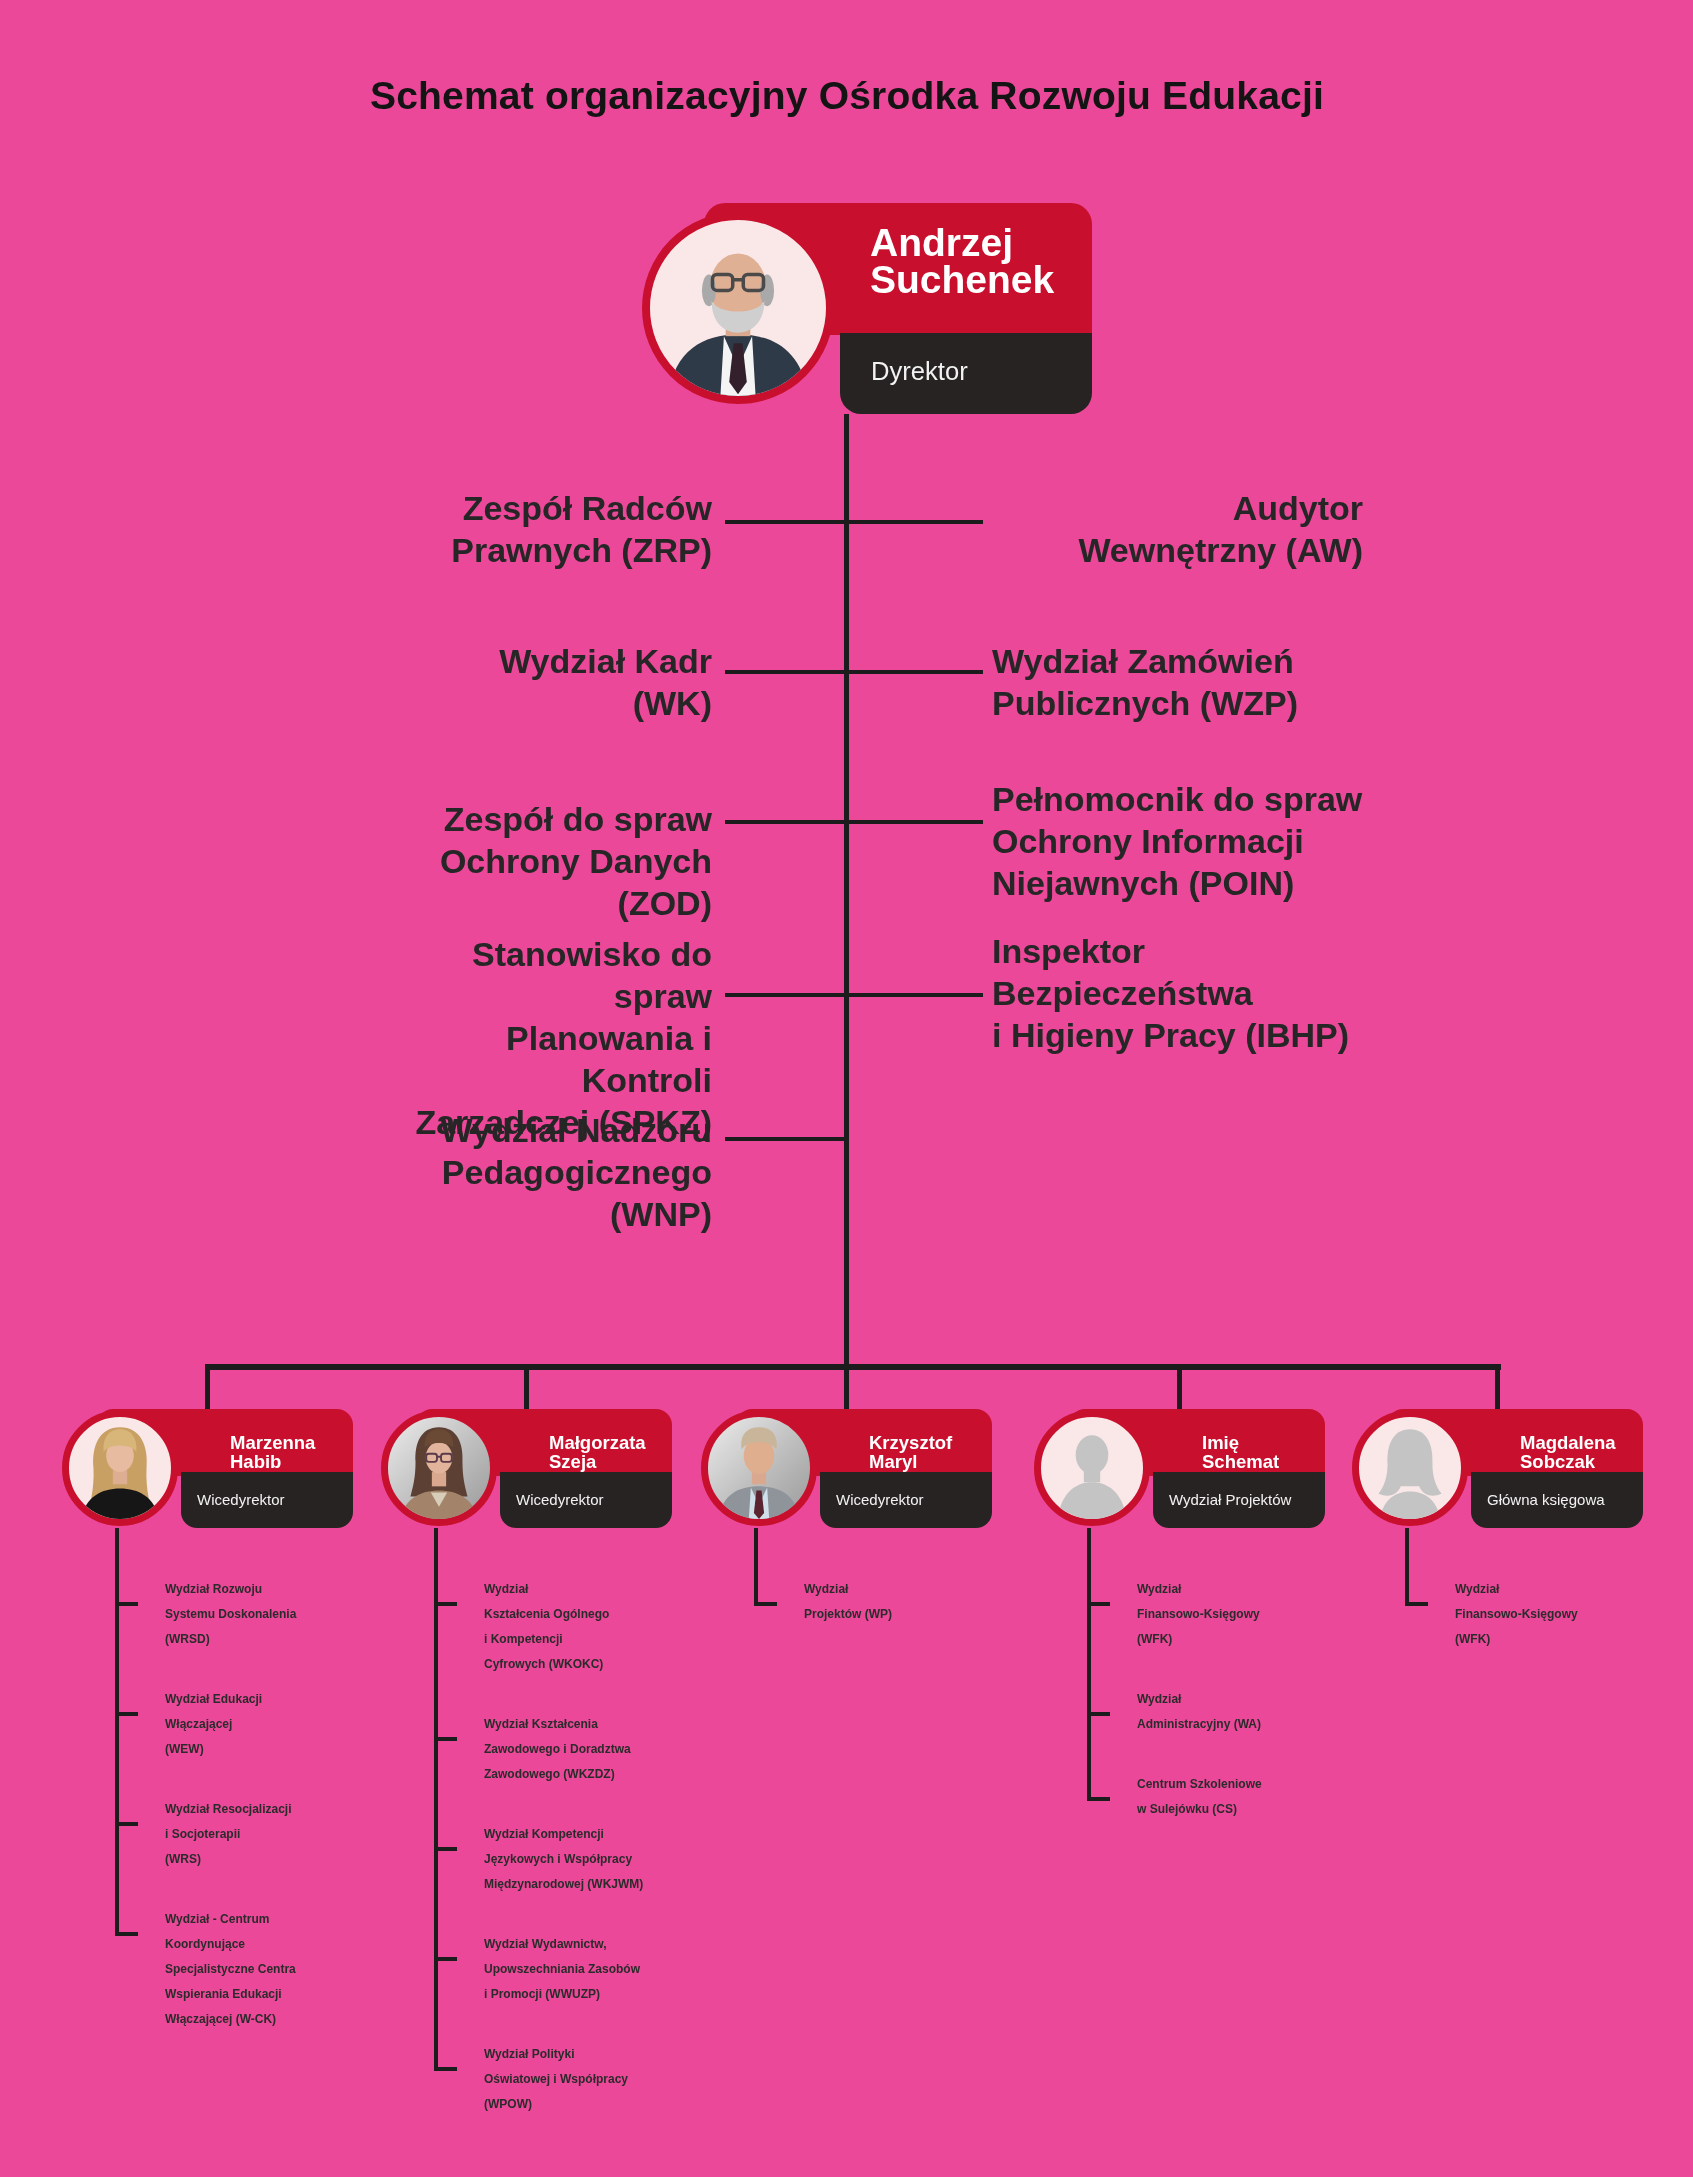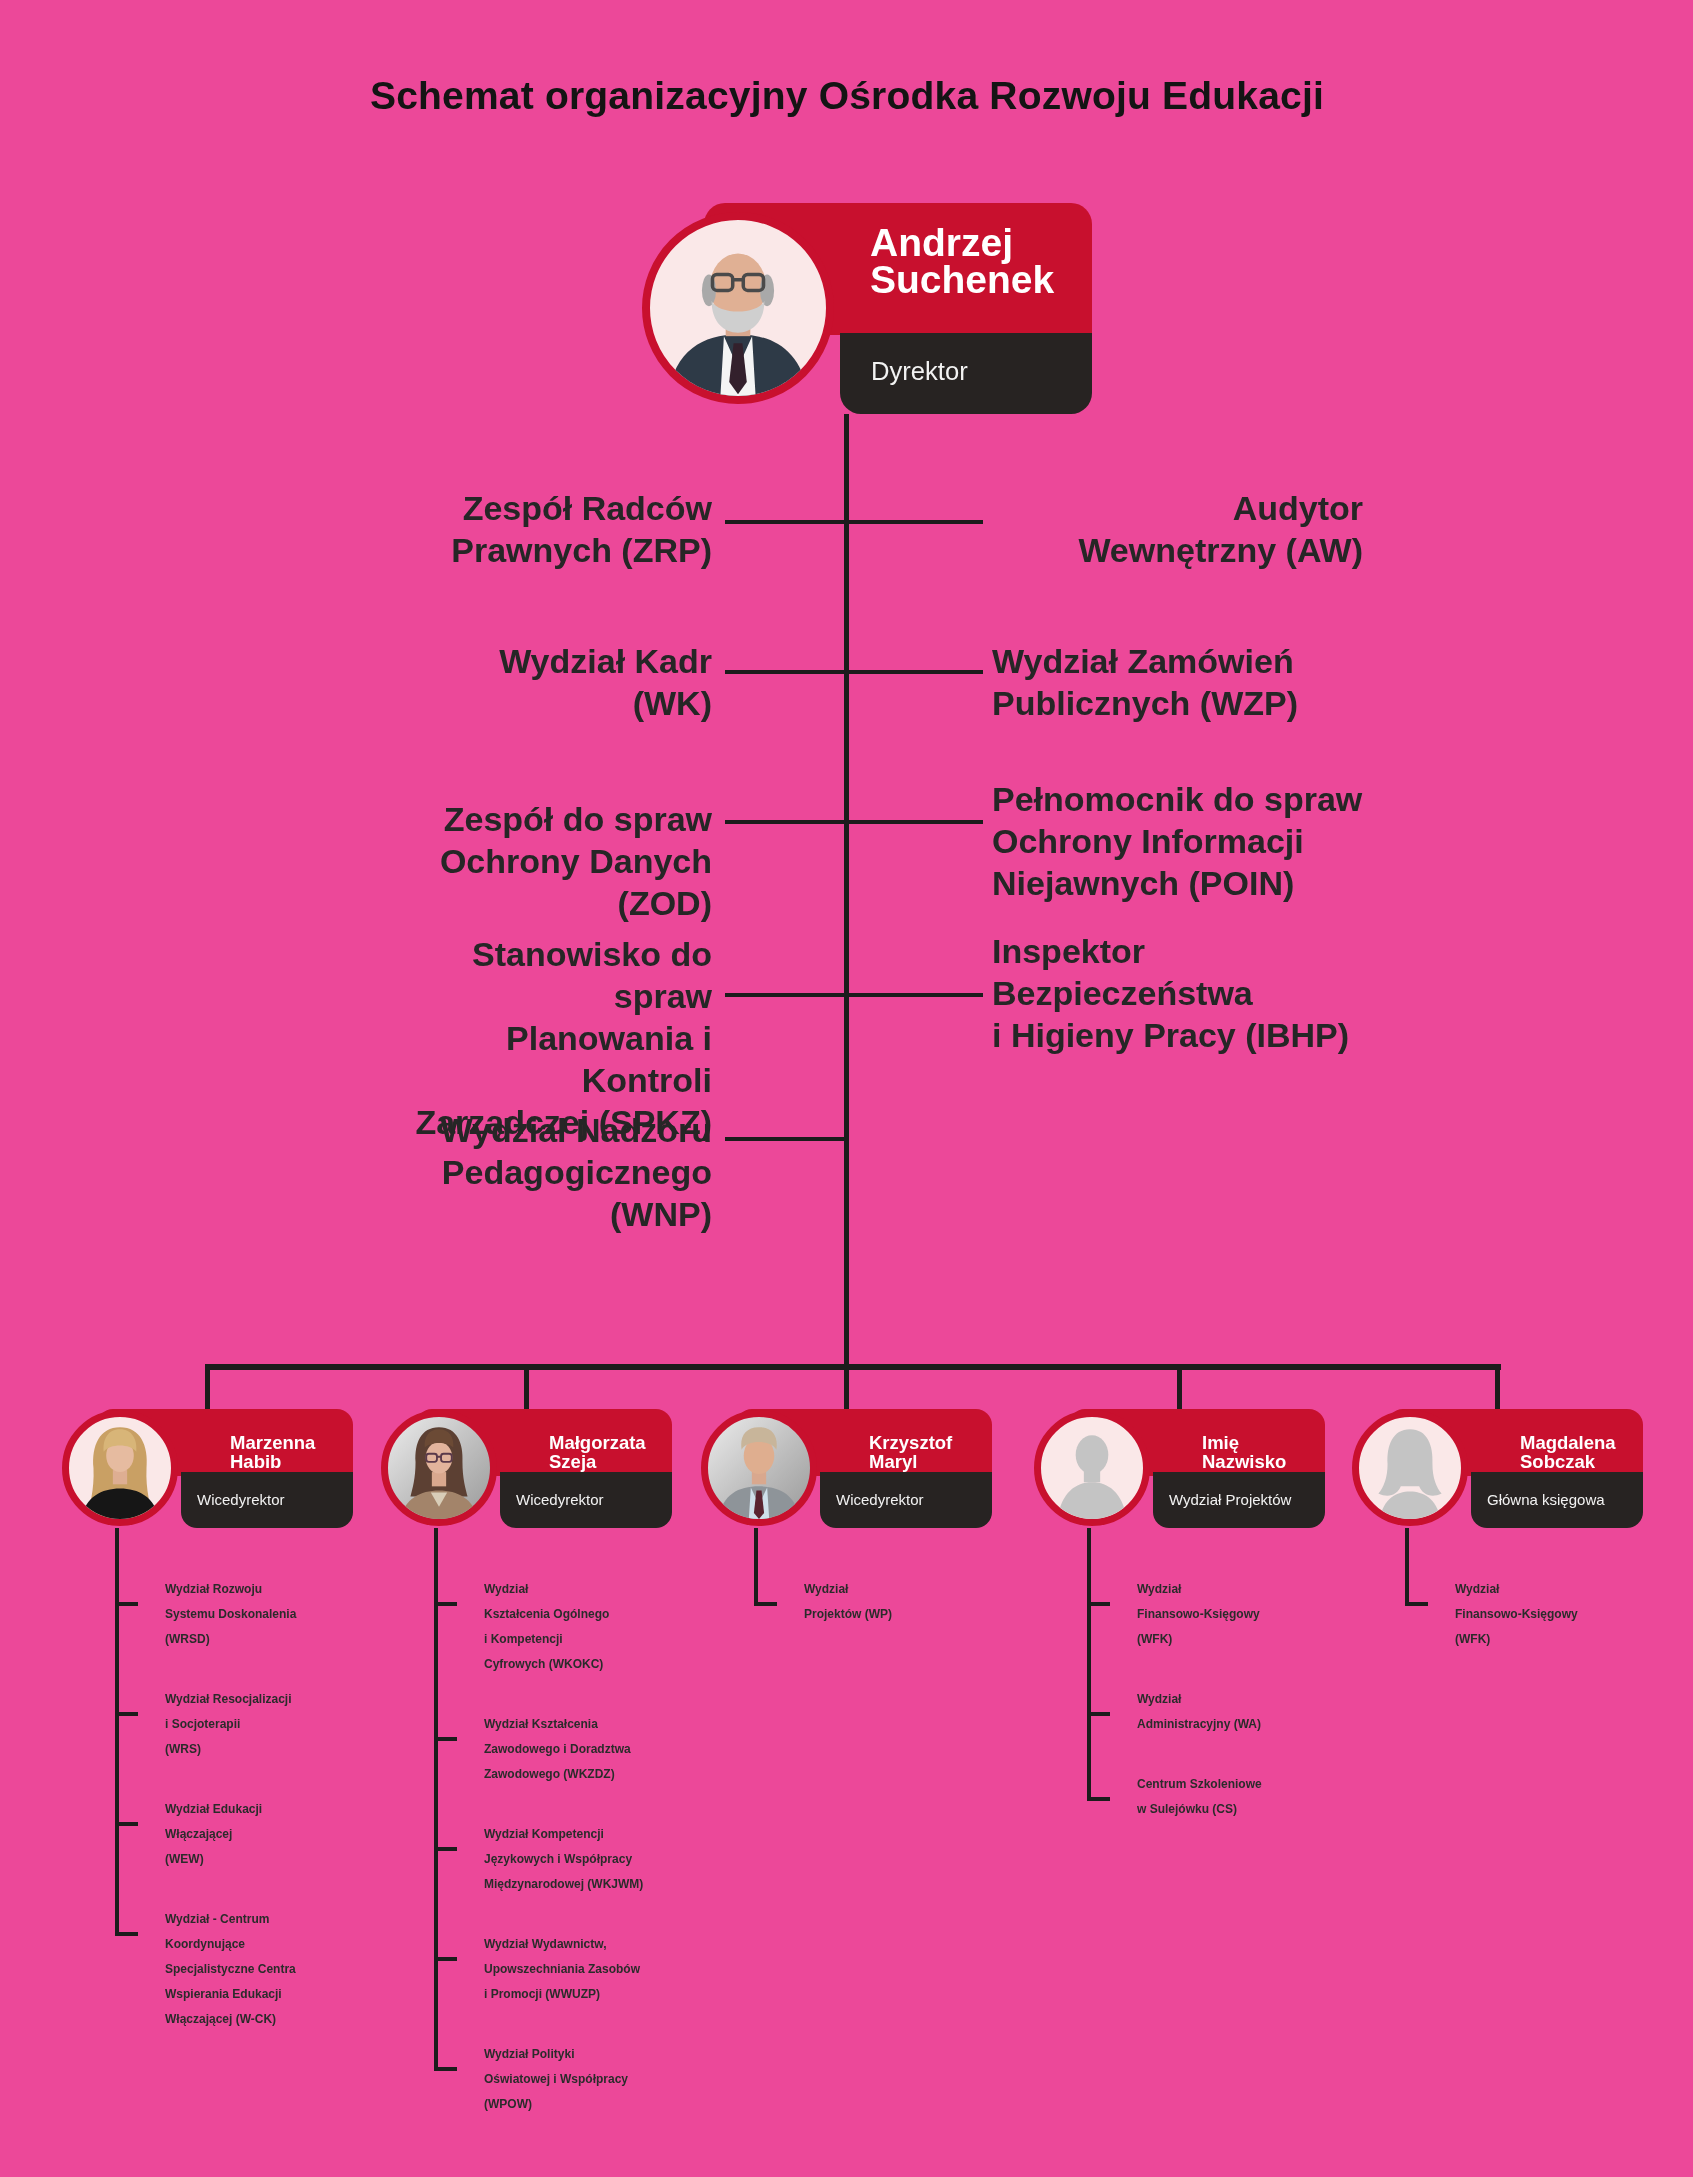--- a/index.html
+++ b/index.html
@@ -189,21 +189,21 @@
         <path d="M50,10 C36,10 31,20 33,32 C38,22 62,22 67,32 C69,20 64,10 50,10 Z" fill="#C8B59A"></path>
       </svg>
     </div>
   </div>
 
   <div class="card" style="left:1034px;top:1409px;width:291px;height:119px;">
     <div class="card-red mgr-red"></div>
     <div class="card-red mgr-red2"></div>
     <div class="card-footer mgr-footer"></div>
     <div class="card-name mgr-name">Imię
-Nazwisko</div>
+Schemat</div>
     <div class="card-role mgr-role">Wydział Projektów</div>
     <div class="card-circle mgr-circle">
       <svg viewBox="0 0 100 100">
         <ellipse cx="50" cy="37" rx="16" ry="19" fill="#C4C4C4"></ellipse>
         <rect x="42" y="50" width="16" height="14" fill="#C4C4C4"></rect>
         <path d="M16,100 C20,74 34,64 50,64 C66,64 80,74 84,100 Z" fill="#C4C4C4"></path>
       </svg>
     </div>
   </div>
 
@@ -219,26 +219,26 @@
         <path d="M50,12 C33,12 27,28 28,46 C28,60 24,69 19,75 C29,80 38,76 41,68 L59,68 C62,76 71,80 81,75 C76,69 72,60 72,46 C73,28 67,12 50,12 Z" fill="#C4C4C4"></path>
         <path d="M20,100 C24,80 37,73 50,73 C63,73 76,80 80,100 Z" fill="#C4C4C4"></path>
       </svg>
     </div>
   </div>
 
   <div class="branch" style="left:115px;top:1528px;">
     <div class="b-item">Wydział Rozwoju
 Systemu Doskonalenia
 (WRSD)</div>
+    <div class="b-item">Wydział Edukacji
+Włączającej
+(WEW)</div>
     <div class="b-item">Wydział Resocjalizacji
 i Socjoterapii
 (WRS)</div>
-    <div class="b-item">Wydział Edukacji
-Włączającej
-(WEW)</div>
     <div class="b-item">Wydział - Centrum
 Koordynujące
 Specjalistyczne Centra
 Wspierania Edukacji
 Włączającej (W-CK)</div>
   </div>
 
   <div class="branch" style="left:434px;top:1528px;">
     <div class="b-item">Wydział
 Kształcenia Ogólnego

